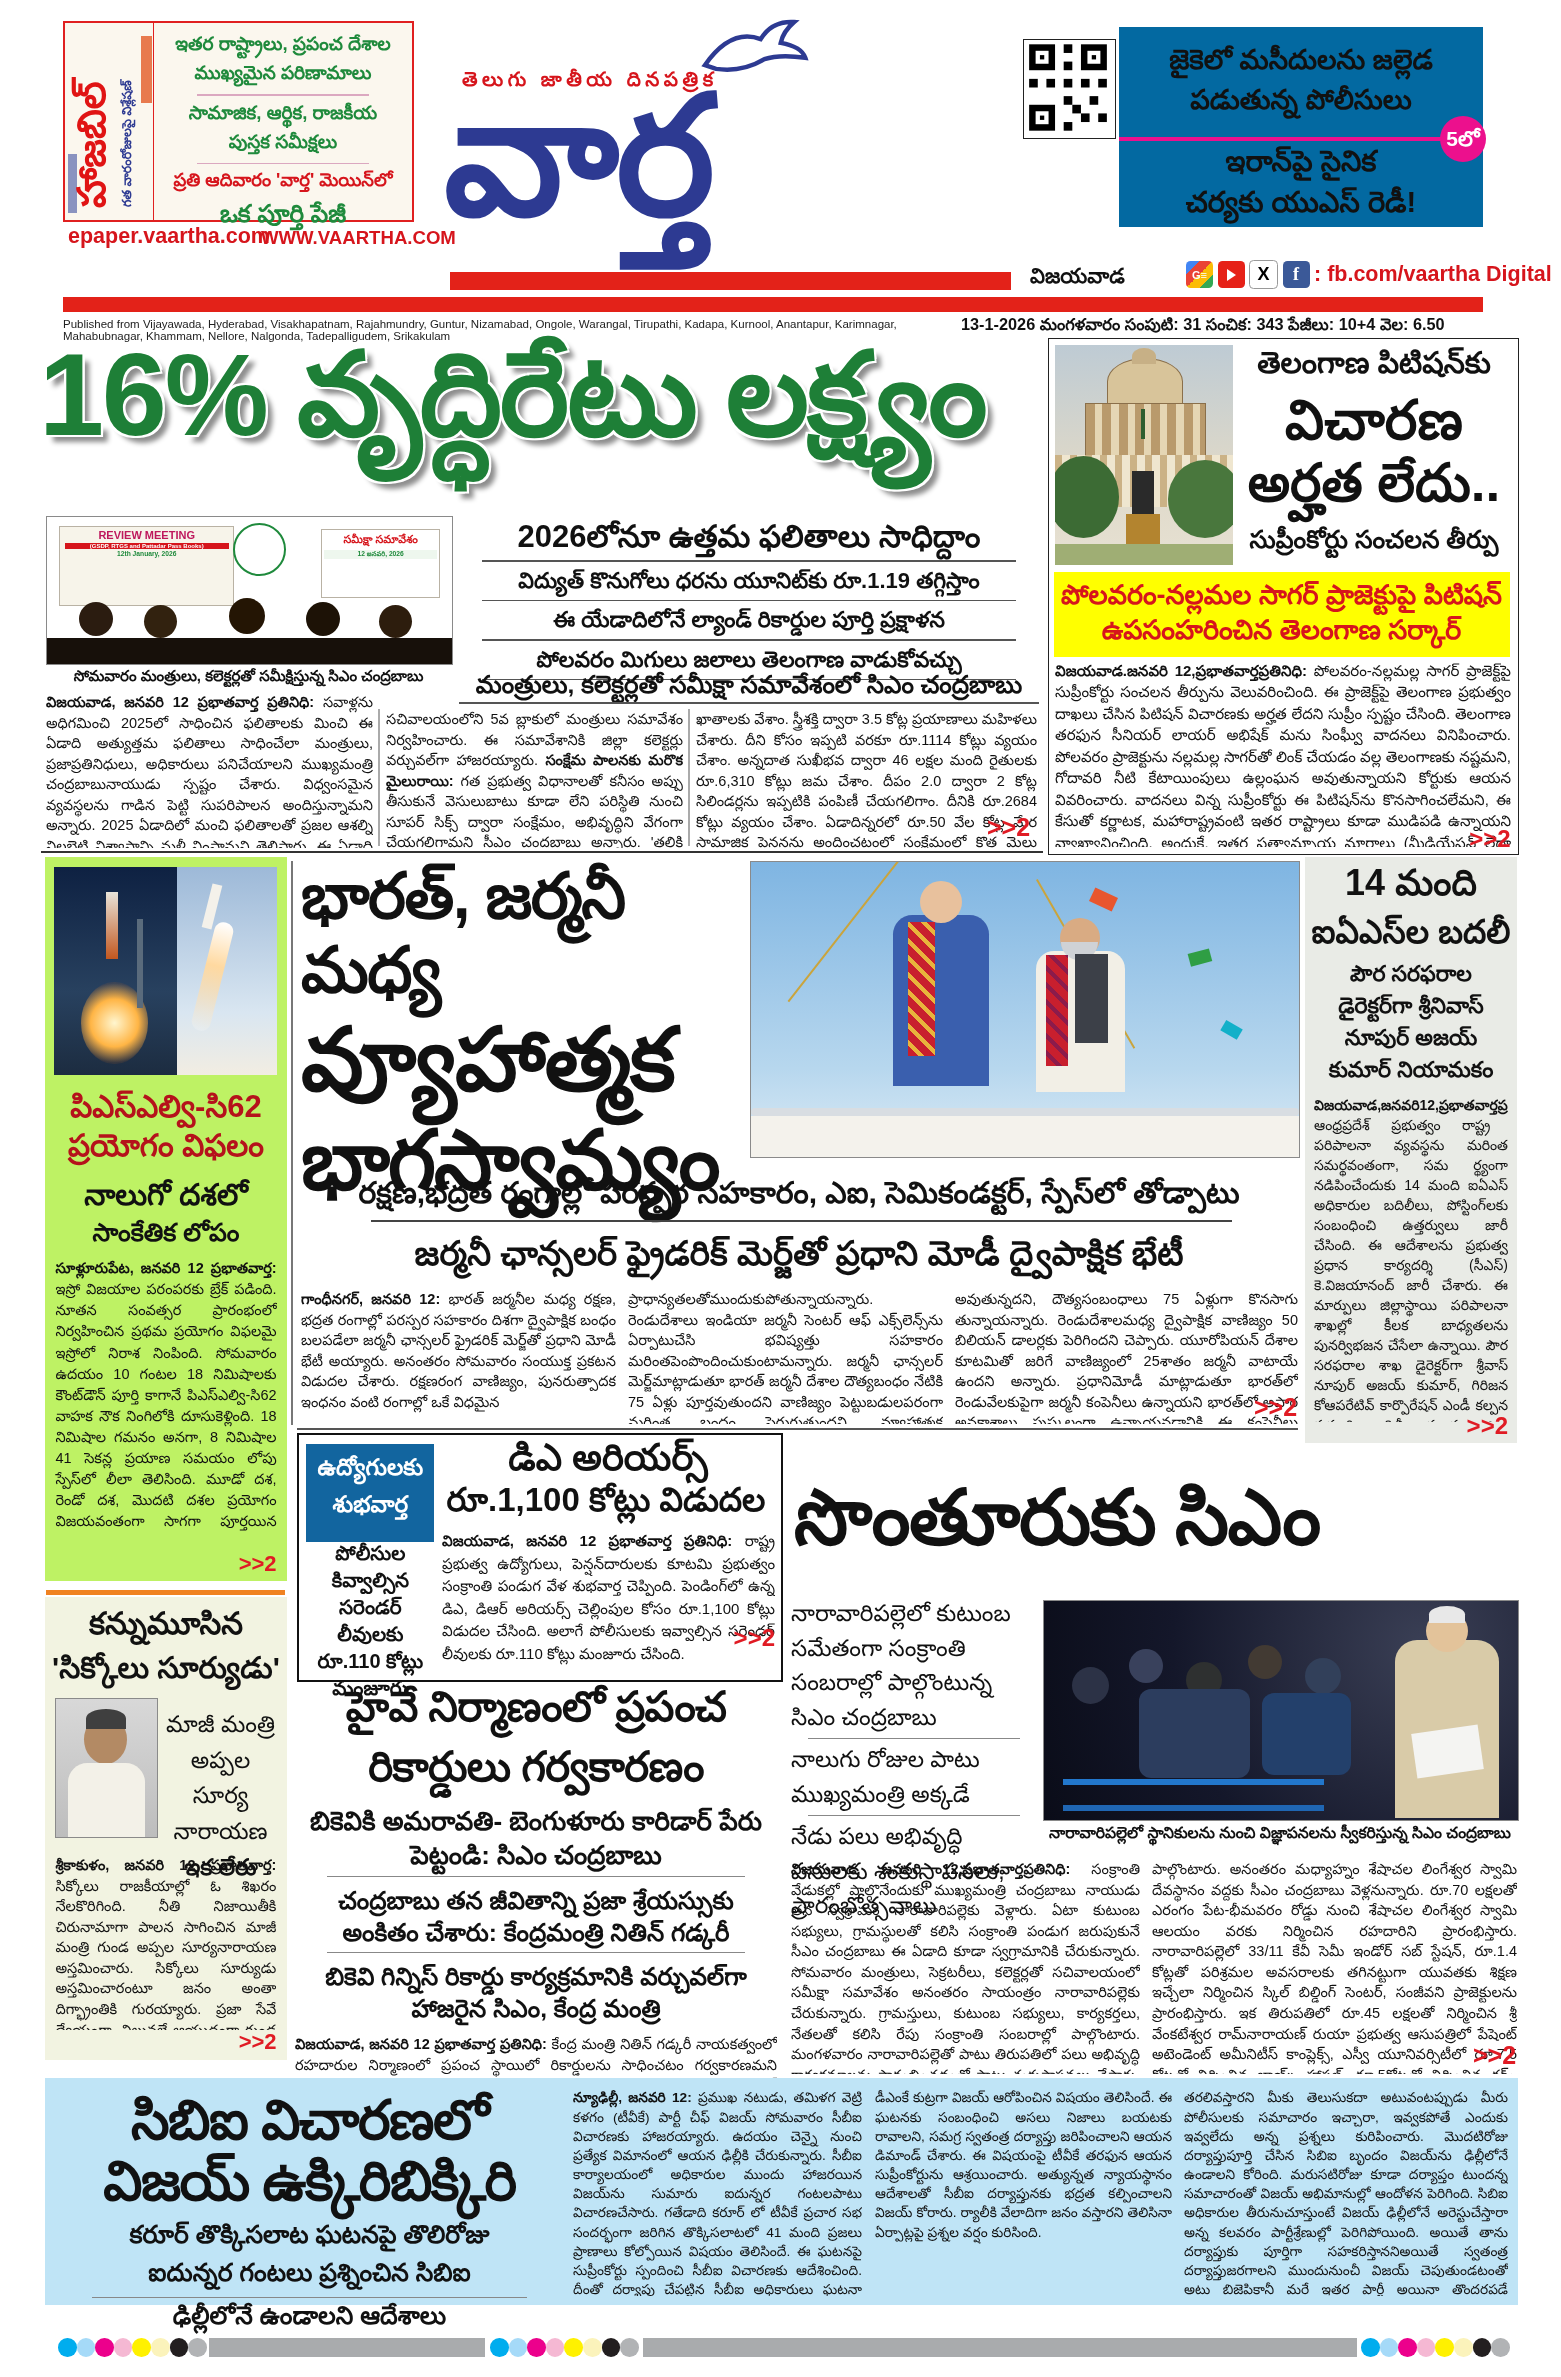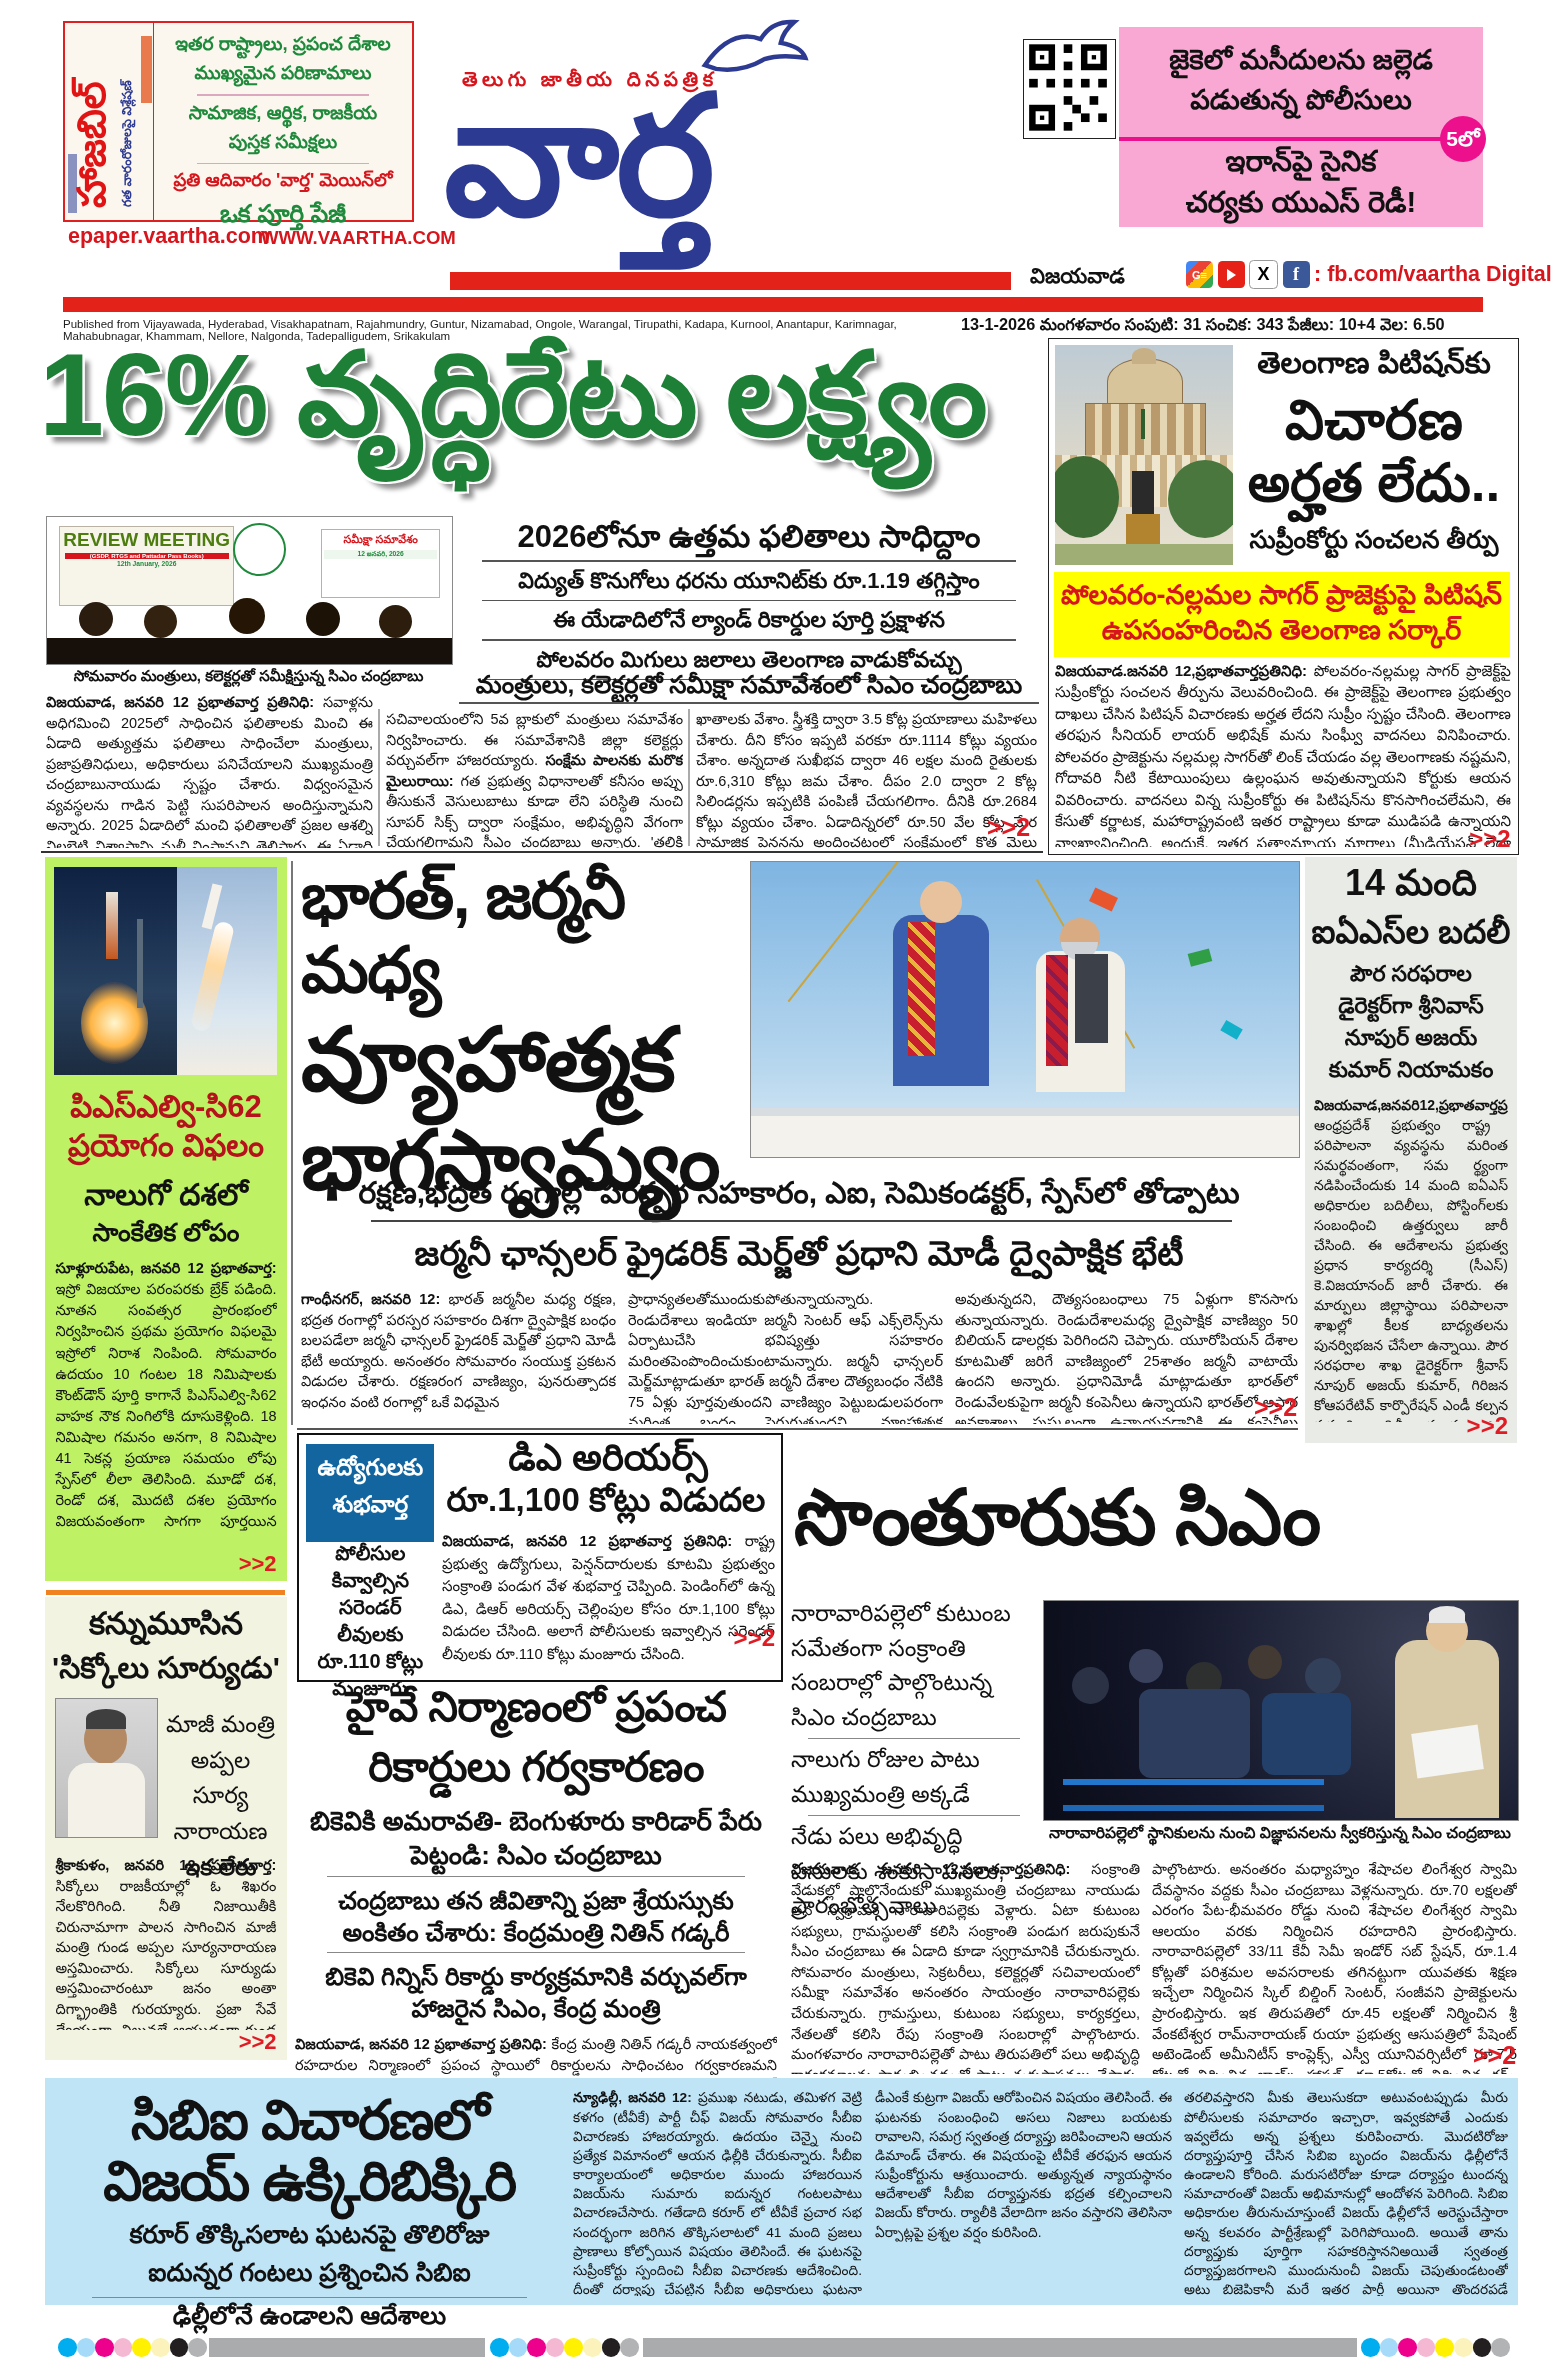--- a/index.html
+++ b/index.html
@@ -91,21 +91,21 @@
         <rect x="10" y="18" width="4" height="4" fill="#000"></rect>
       <rect x="18" y="26" width="4" height="4" fill="#000"></rect>
         <rect x="22" y="30" width="4" height="4" fill="#000"></rect>
         <rect x="30" y="26" width="4" height="4" fill="#000"></rect>
       <rect x="34" y="34" width="4" height="4" fill="#000"></rect>
         <rect x="26" y="34" width="4" height="4" fill="#000"></rect>
         <rect x="18" y="38" width="4" height="4" fill="#000"></rect>
     </svg>
   </div>
 
-  <div class="abs" style="left:1119px;top:27px;width:364px;height:200px;background:#f9a8d4;">
+  <div class="abs" style="left:1119px;top:27px;width:364px;height:200px;background:#0369a1;">
     <div class="b c" style="font-size:27.5px;margin-top:13.4px;line-height:1.45;">జైకెలో మసీదులను జల్లెడ</div>
     <div class="b c" style="font-size:27.5px;line-height:1.45;">పడుతున్న పోలీసులు</div>
     <div class="abs" style="left:0;top:110px;width:338px;height:3.7px;background:#ec108d;"></div>
     <div class="abs c" style="left:321px;top:89px;width:46px;height:46px;border-radius:50%;background:#ec108d;color:#fff;font-weight:bold;font-size:21px;line-height:46px;">5లో</div>
     <div class="b c" style="font-size:29px;margin-top:21px;line-height:1.4;">ఇరాన్‌పై సైనిక</div>
     <div class="b c" style="font-size:29px;line-height:1.4;">చర్యకు యుఎస్ రెడీ!</div>
   </div>
 
   <div class="abs b" style="left:1030px;top:264px;font-size:21px;">విజయవాడ</div>
   <div class="abs" style="left:1186px;top:260px;display:flex;align-items:center;">
@@ -120,21 +120,21 @@
 
   <div class="abs" style="left:63px;top:297px;width:1420px;height:15px;background:#e32219;"></div>
   <div class="abs" style="left:63px;top:318px;width:883px;font-size:11.5px;color:#222;">Published from Vijayawada, Hyderabad, Visakhapatnam, Rajahmundry, Guntur, Nizamabad, Ongole, Warangal, Tirupathi, Kadapa, Kurnool, Anantapur,  Karimnagar, Mahabubnagar, Khammam, Nellore, Nalgonda, Tadepalligudem, Srikakulam</div>
   <div class="abs b" style="left:961px;top:315px;font-size:16.3px;">13-1-2026 మంగళవారం సంపుటి: 31 సంచిక: 343  పేజీలు: 10+4  వెల: 6.50</div>
 
   <div class="abs b" style="left:39px;top:336px;width:1002px;font-size:117px;line-height:1.0;color:#1e7f37;white-space:nowrap;letter-spacing:-2.2px;
               text-shadow:-2.2px -2.2px 0 #fff,2.2px -2.2px 0 #fff,-2.2px 2.2px 0 #fff,2.2px 2.2px 0 #fff,6.7px 6.7px 5.2px rgba(0,0,0,0.45);">16% వృద్ధిరేటు లక్ష్యం</div>
 
   <div class="abs photo" style="left:46px;top:516px;width:405px;height:147px;background:linear-gradient(180deg,#c09a60 0%,#a87f45 58%,#46engt 0) ,linear-gradient(180deg,#c09a60 0%,#a87f45 58%,#3a2a18 58%,#241708 100%);">
     <div class="abs" style="left:3%;top:6%;width:42%;height:50%;background:#f7f4ea;border:0.7px solid #b9b2a4;text-align:center;padding:2.2px 1.5px;">
-      <div class="b" style="color:#4d7c0f;font-size:19px;">REVIEW MEETING</div>
+      <div class="b" style="color:#be185d;font-size:11px;">REVIEW MEETING</div>
       <div style="background:#d6151c;color:#fff;font-size:6px;font-weight:bold;margin:1.5px 3px;">(GSDP, RTGS and Pattadar Pass Books)</div>
       <div style="color:#1f8a3c;font-size:6.7px;font-weight:bold;">12th January, 2026</div>
     </div>
     <div class="abs" style="left:46%;top:4%;width:49px;height:49px;border-radius:50%;background:#fff;border:2.2px solid #1f8a3c;"></div>
     <div class="abs" style="right:3%;top:8%;width:28%;height:42%;background:#fff;border:0.7px solid #b9b2a4;text-align:center;padding:3px 1.5px;">
       <div class="b" style="color:#d6151c;font-size:11px;">సమీక్షా సమావేశం</div>
       <div style="color:#1f8a3c;font-size:6.7px;font-weight:bold;background:#eef7ee;margin-top:2.2px;">12 జనవరి, 2026</div>
     </div>
     <div class="abs" style="left:8%;top:58%;width:34px;height:34px;border-radius:50%;background:#2b1c10;"></div>
     <div class="abs" style="left:24%;top:60%;width:33px;height:33px;border-radius:50%;background:#32220f;"></div>

